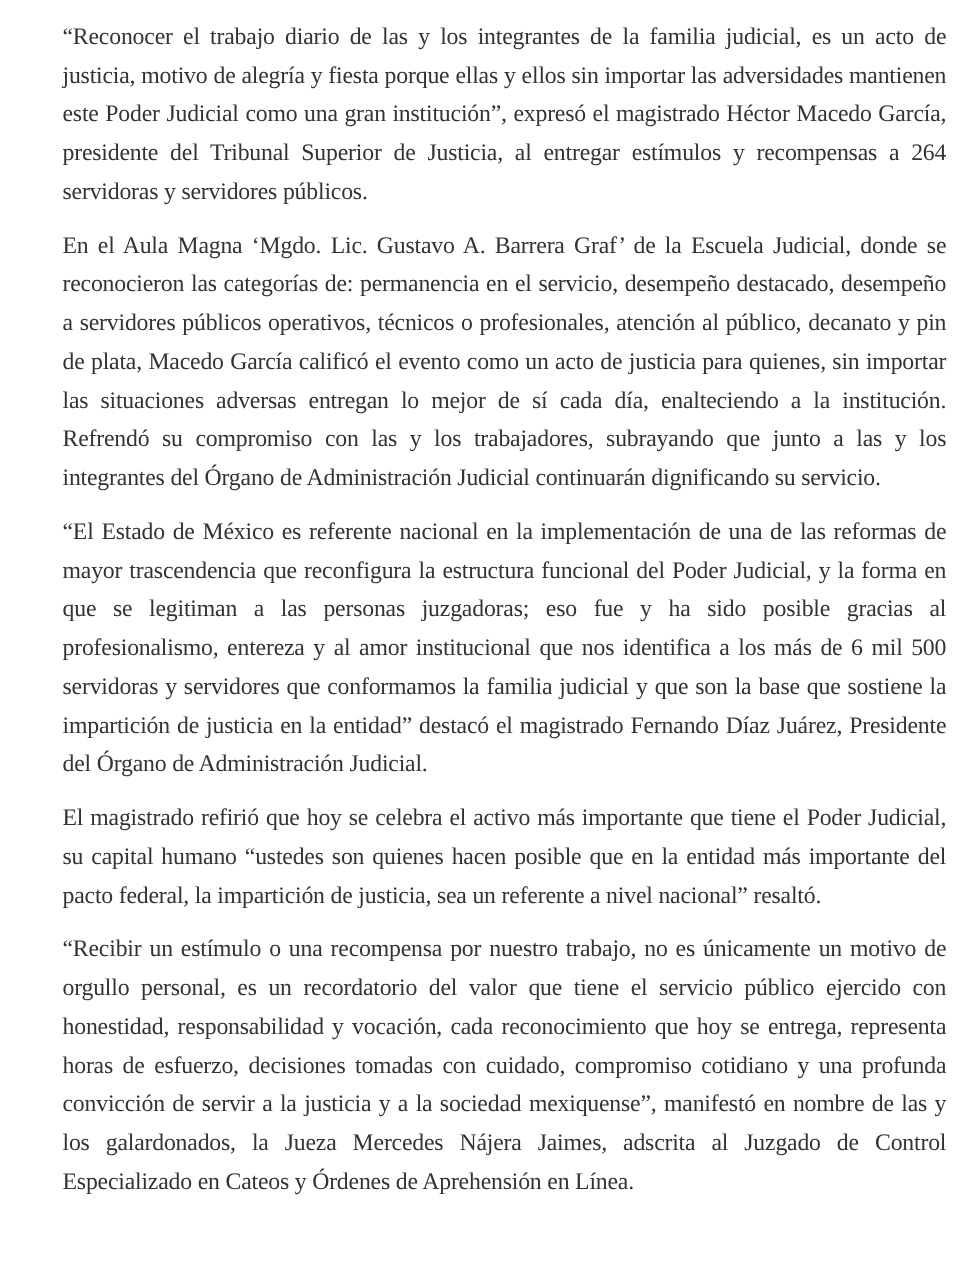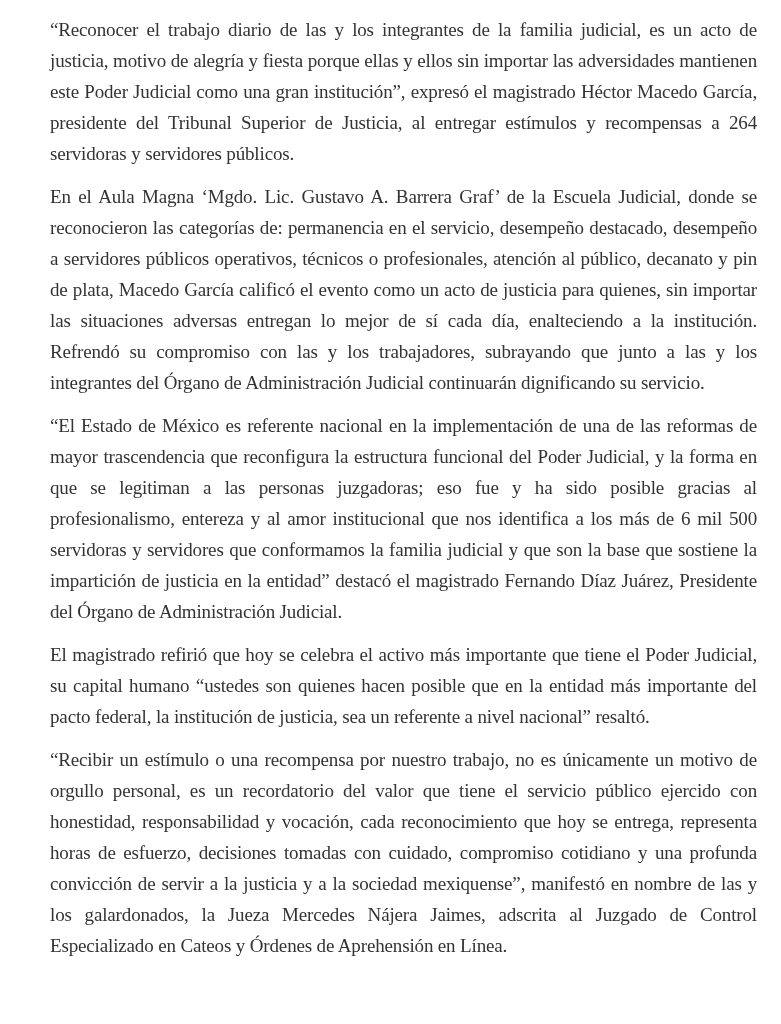--- a/index.html
+++ b/index.html
@@ -28,15 +28,15 @@
       letter-spacing: -0.15px;
     }
   </style>
 </head>
 <body>
 
 <div class="article">
   <p>“Reconocer el trabajo diario de las y los integrantes de la familia judicial, es un acto de justicia, motivo de alegría y fiesta porque ellas y ellos sin importar las adversidades mantienen este Poder Judicial como una gran institución”, expresó el magistrado Héctor Macedo García, presidente del Tribunal Superior de Justicia, al entregar estímulos y recompensas a 264 servidoras y servidores públicos.</p>
   <p>En el Aula Magna ‘Mgdo. Lic. Gustavo A. Barrera Graf’ de la Escuela Judicial, donde se reconocieron las categorías de: permanencia en el servicio, desempeño destacado, desempeño a servidores públicos operativos, técnicos o profesionales, atención al público, decanato y pin de plata, Macedo García calificó el evento como un acto de justicia para quienes, sin importar las situaciones adversas entregan lo mejor de sí cada día, enalteciendo a la institución. Refrendó su compromiso con las y los trabajadores, subrayando que junto a las y los integrantes del Órgano de Administración Judicial continuarán dignificando su servicio.</p>
   <p>“El Estado de México es referente nacional en la implementación de una de las reformas de mayor trascendencia que reconfigura la estructura funcional del Poder Judicial, y la forma en que se legitiman a las personas juzgadoras; eso fue y ha sido posible gracias al profesionalismo, entereza y al amor institucional que nos identifica a los más de 6 mil 500 servidoras y servidores que conformamos la familia judicial y que son la base que sostiene la impartición de justicia en la entidad” destacó el magistrado Fernando Díaz Juárez, Presidente del Órgano de Administración Judicial.</p>
-  <p>El magistrado refirió que hoy se celebra el activo más importante que tiene el Poder Judicial, su capital humano “ustedes son quienes hacen posible que en la entidad más importante del pacto federal, la institución de justicia, sea un referente a nivel nacional” resaltó.</p>
+  <p>El magistrado refirió que hoy se celebra el activo más importante que tiene el Poder Judicial, su capital humano “ustedes son quienes hacen posible que en la entidad más importante del pacto federal, la impartición de justicia, sea un referente a nivel nacional” resaltó.</p>
   <p>“Recibir un estímulo o una recompensa por nuestro trabajo, no es únicamente un motivo de orgullo personal, es un recordatorio del valor que tiene el servicio público ejercido con honestidad, responsabilidad y vocación, cada reconocimiento que hoy se entrega, representa horas de esfuerzo, decisiones tomadas con cuidado, compromiso cotidiano y una profunda convicción de servir a la justicia y a la sociedad mexiquense”, manifestó en nombre de las y los galardonados, la Jueza Mercedes Nájera Jaimes, adscrita al Juzgado de Control Especializado en Cateos y Órdenes de Aprehensión en Línea.</p>
 </div>
 
 </body></html>

